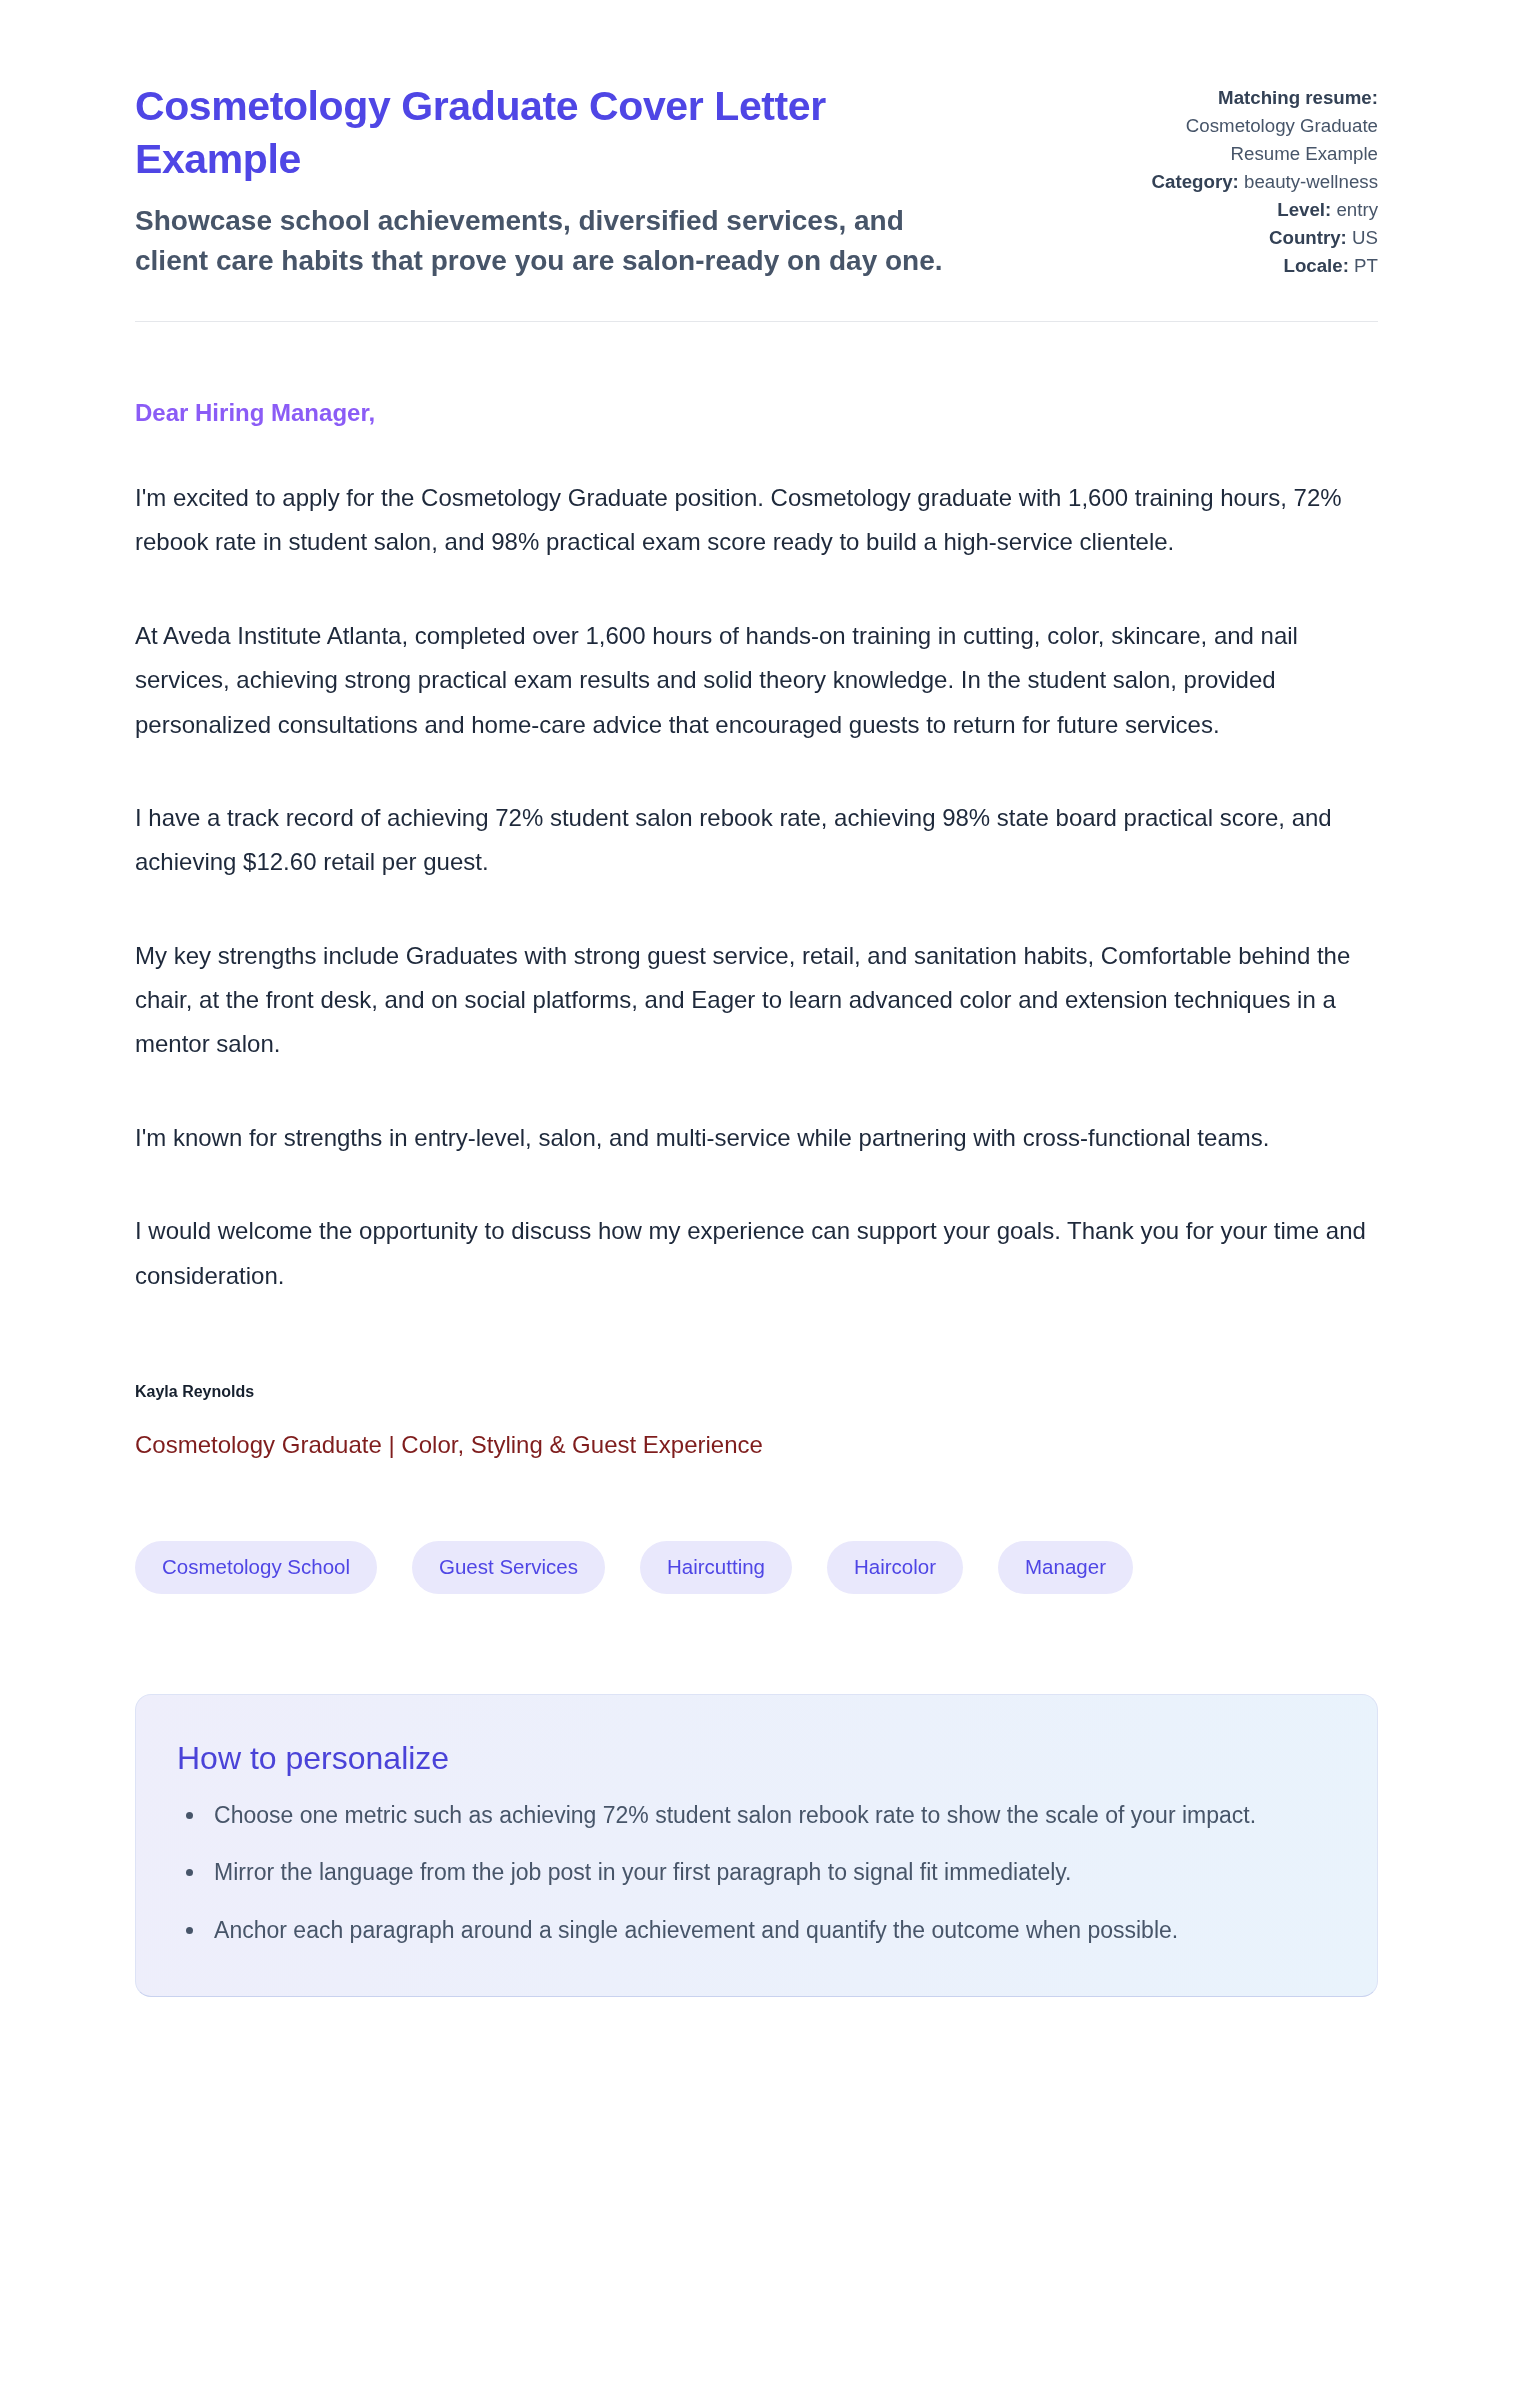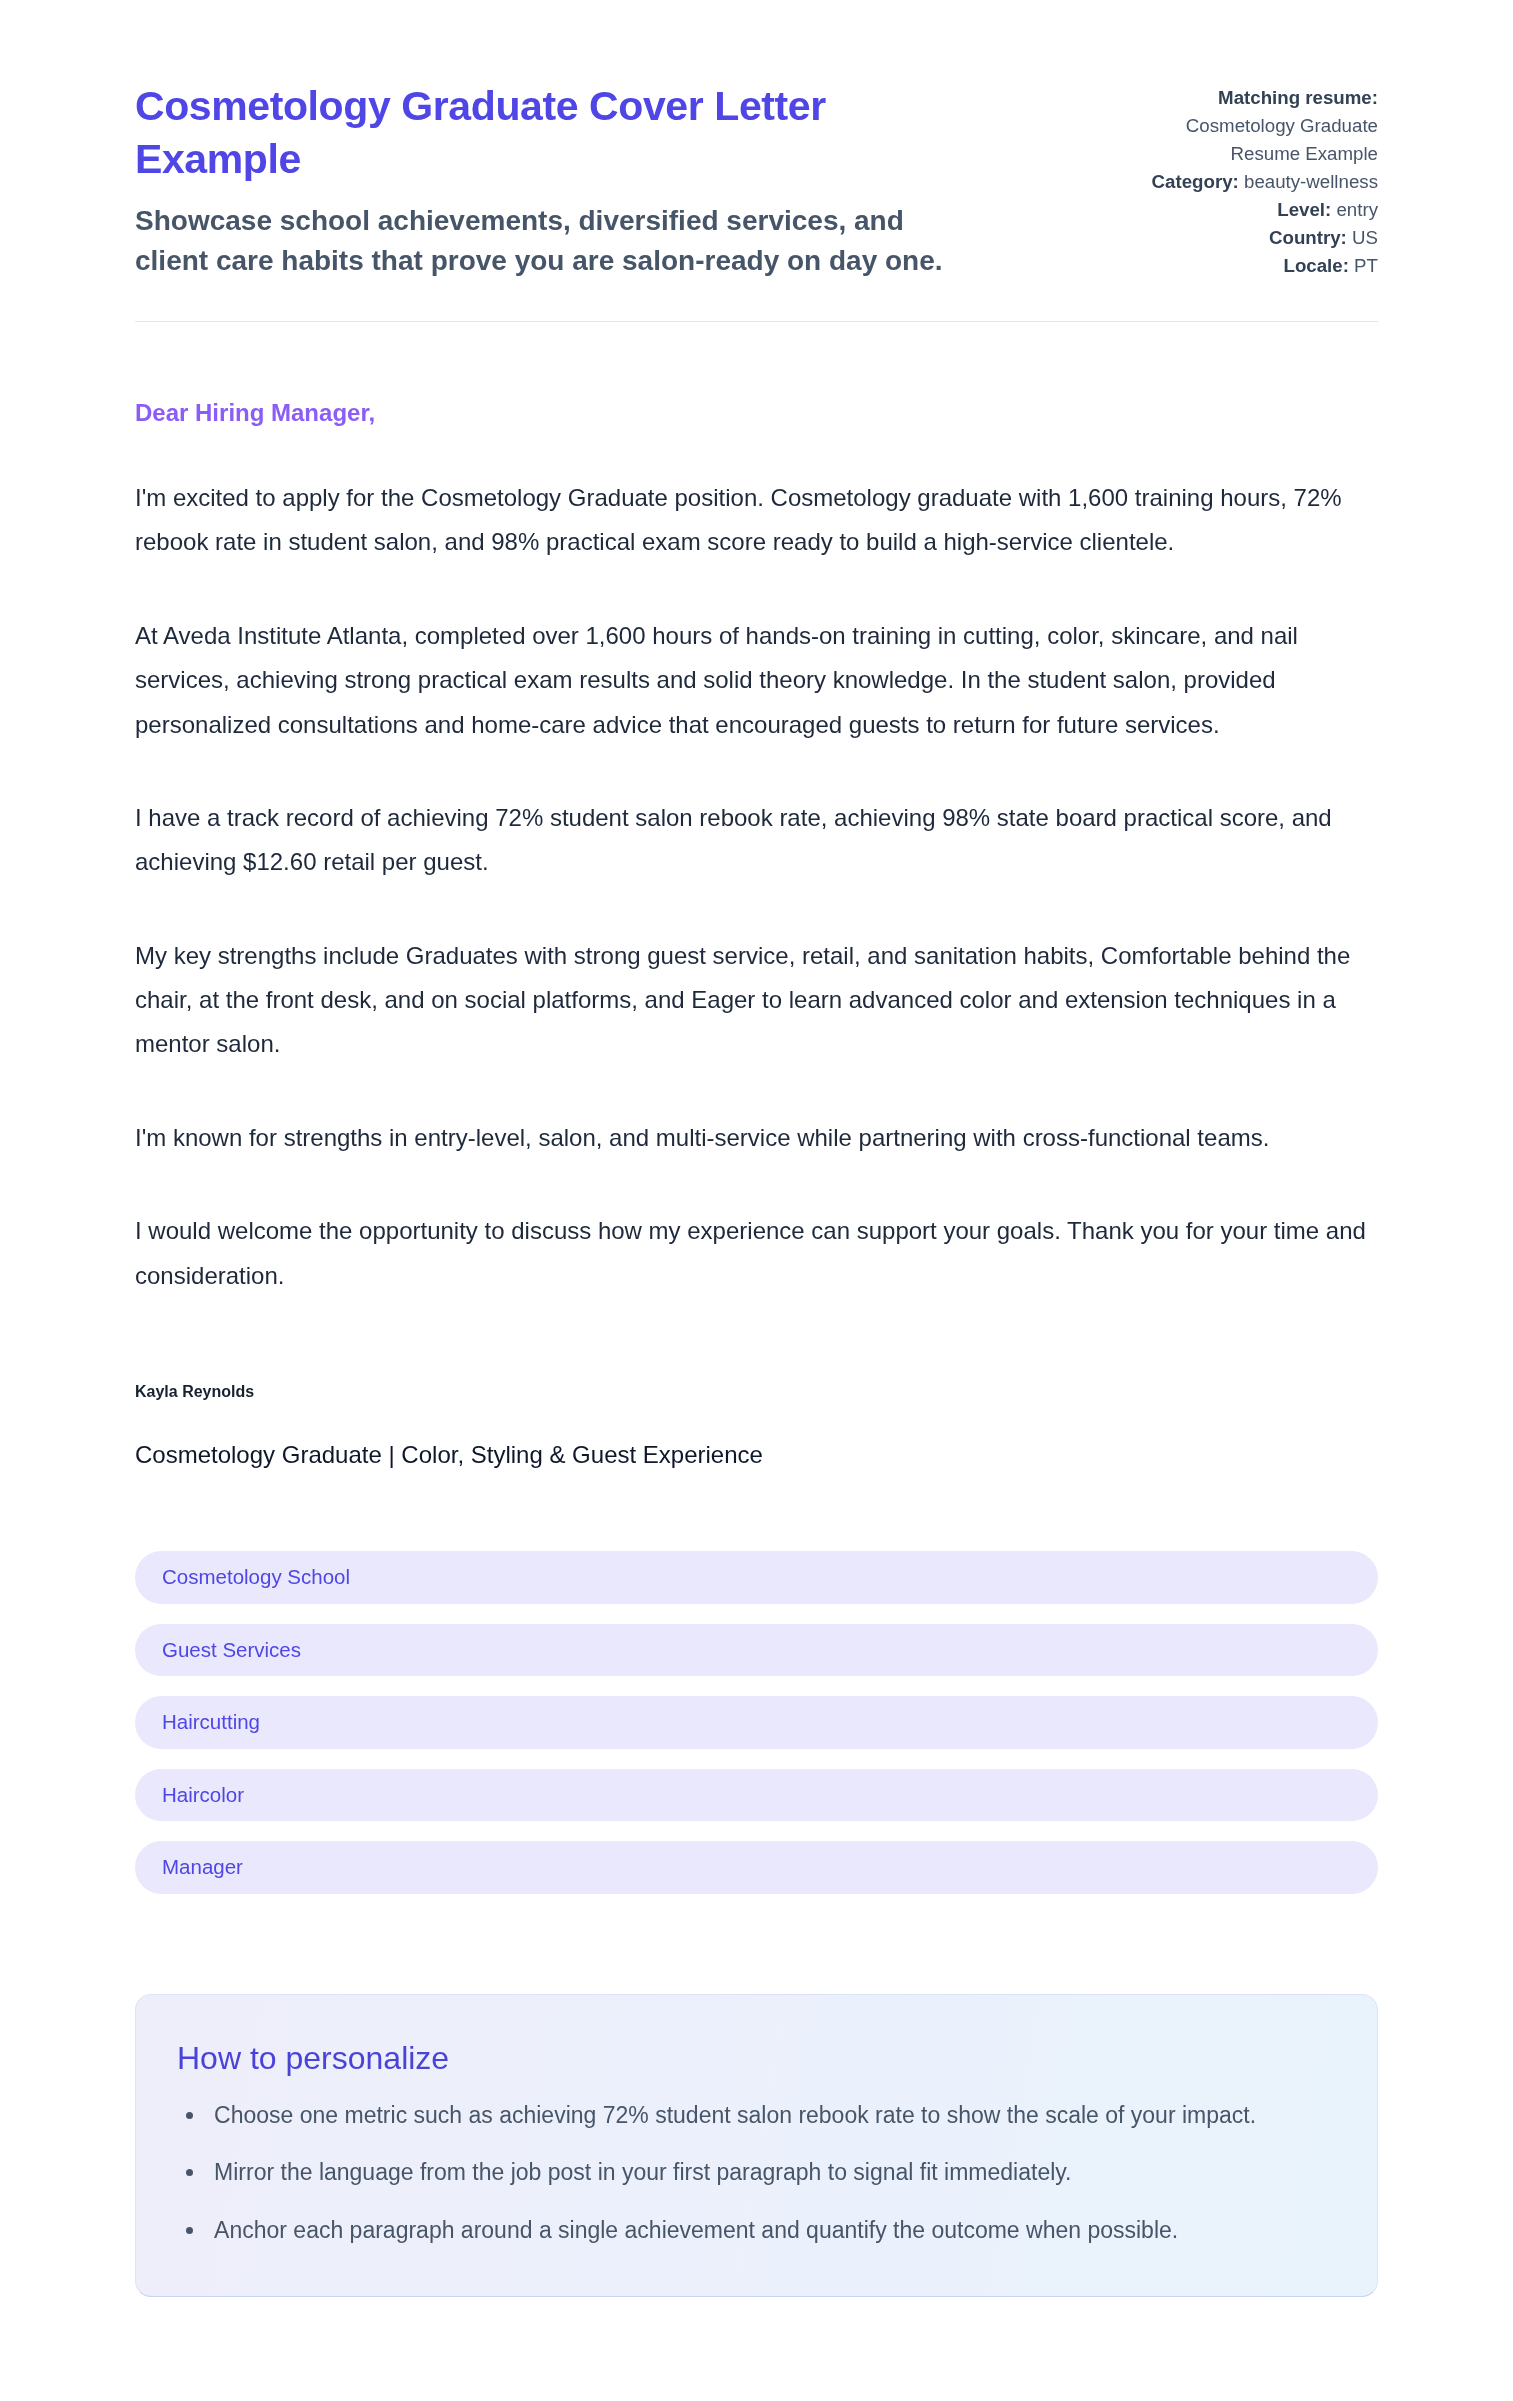--- a/index.html
+++ b/index.html
@@ -63,24 +63,24 @@
   .letter p {
     margin-top: 49px;
     font-size: 24px;
     line-height: 1.85;
     color: #1e293b;
   }
 
   
   .signature { margin-top: 85px; }
   .sig-name { font-size: 16px; font-weight: 700; color: #16202e; }
-  .sig-role { margin-top: 40px; font-size: 24px; font-weight: 400; color: #0f172a; }
+  .sig-role { margin-top: 30px; font-size: 24px; font-weight: 400; color: #7f1d1d; }
 
   
-  .tags { margin-top: 82px; display: flex; flex-wrap: wrap; gap: 20px; flex-direction: column; }
+  .tags { margin-top: 82px; display: flex; flex-wrap: wrap; gap: 35px; }
   .tag {
     display: inline-block;
     background: #e9e8fc;
     color: #4f46e5;
     font-size: 20.5px;
     line-height: 1;
     padding: 16px 27px;
     border-radius: 28.5px;
     white-space: nowrap;
     cursor: pointer;

